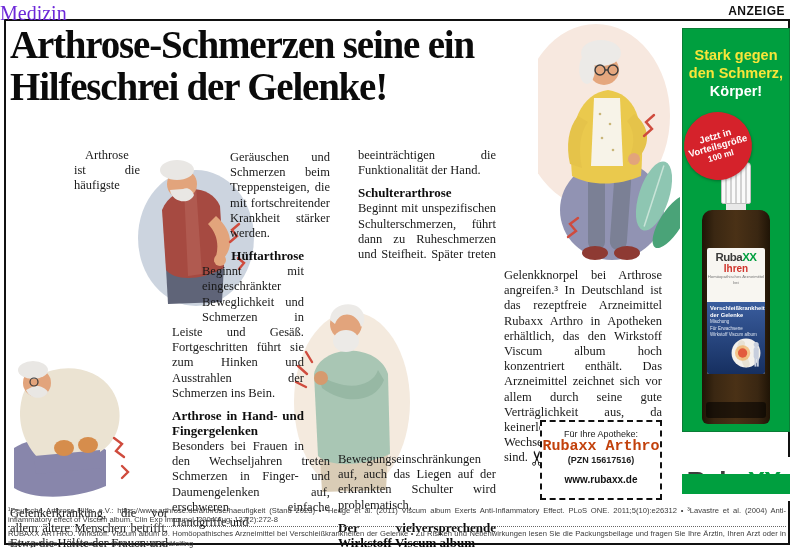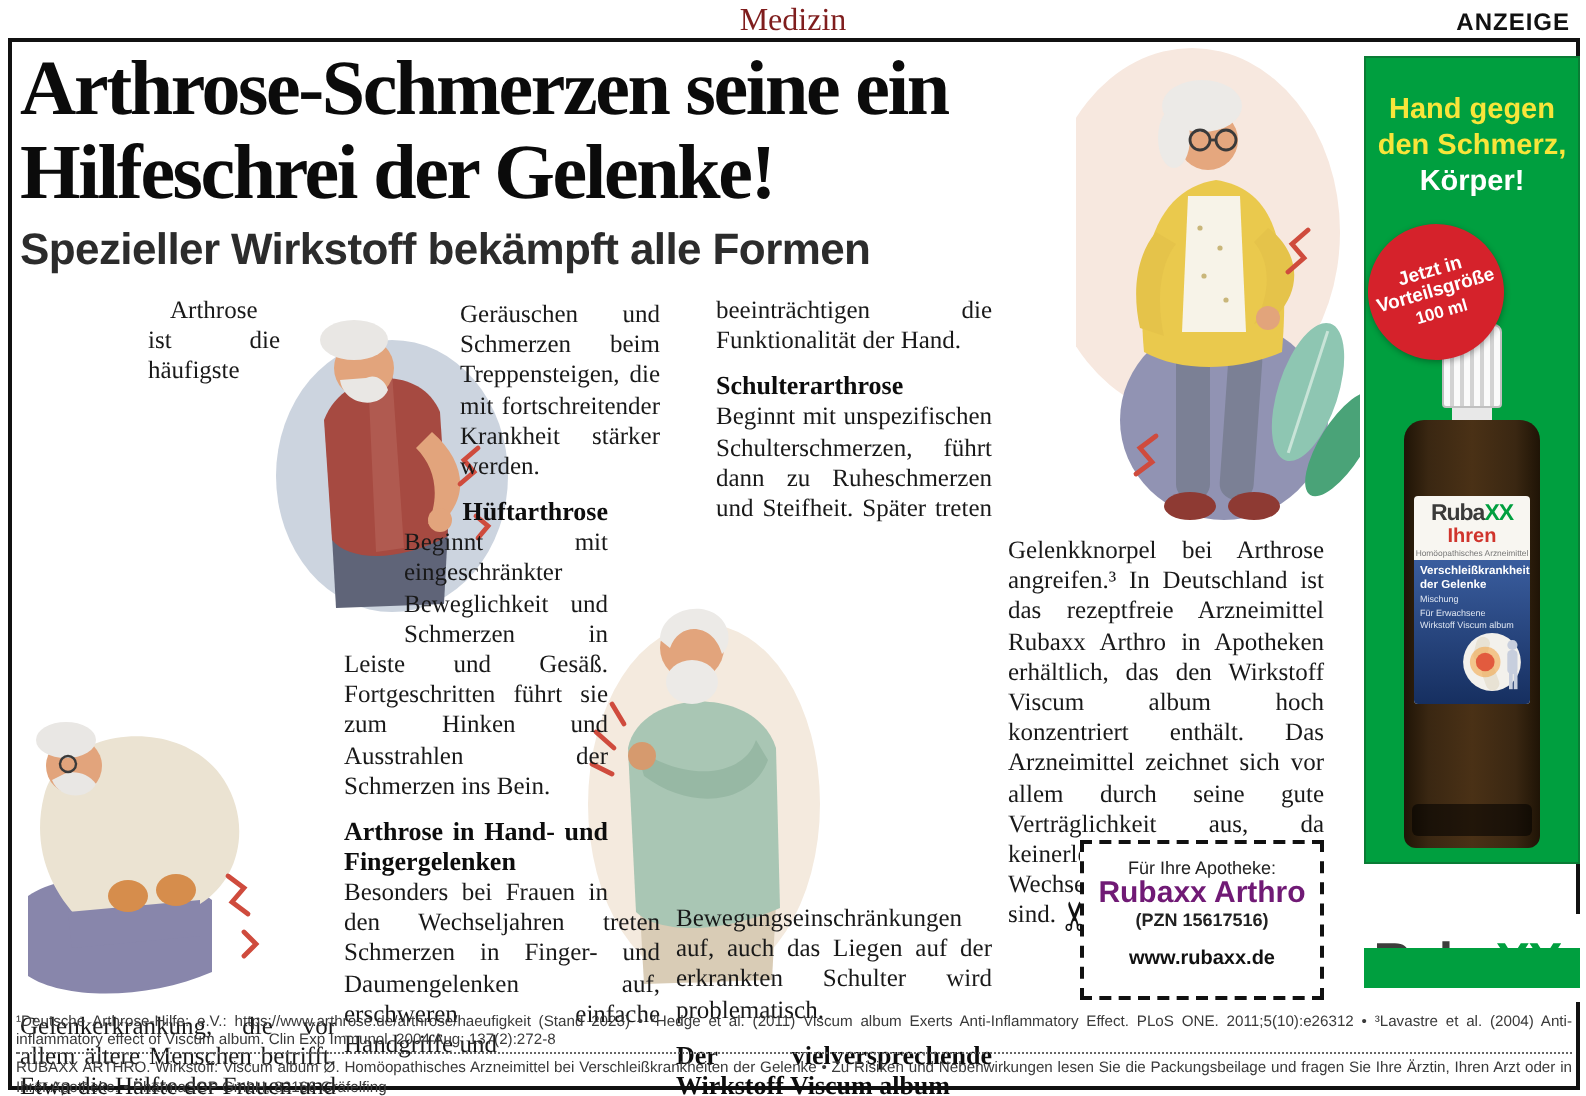--- a/index.html
+++ b/index.html
@@ -1,20 +1,20 @@
 <!DOCTYPE html>
 <html><head>
 <meta charset="utf-8">
 <style>
   html,body{margin:0;padding:0;background:#e8e8e8;}
   .page{position:relative;width:793px;height:548px;background:#fff;overflow:hidden;
         font-family:"Liberation Serif",serif;color:#1a1a1a;}
   .frame{position:absolute;left:4px;top:19px;right:3px;bottom:3px;border:2px solid #111;z-index:0;pointer-events:none;}
   
-  .kicker{position:absolute;top:2px;left:0;width:100%;text-align:center;font-size:16px;color:#7f1d1d;z-index:2;}
+  .kicker{position:absolute;top:2px;left:0;width:100%;font-size:20px;color:#6d28d9;z-index:2;}
   .adlabel{position:absolute;top:4px;right:8px;font-family:"Liberation Sans",sans-serif;font-weight:bold;font-size:12px;letter-spacing:.5px;color:#111;z-index:2;}
   
   .headline{position:absolute;left:10px;top:24px;width:528px;font-weight:bold;font-size:39px;line-height:42px;letter-spacing:-1.2px;color:#0b0b0b;z-index:2;}
   .subheadline{position:absolute;left:10px;top:112px;width:520px;font-family:"Liberation Sans",sans-serif;font-weight:bold;font-size:22px;letter-spacing:-.3px;color:#2c2c2c;z-index:2;}
   
   .col{position:absolute;z-index:2;font-size:12.5px;line-height:15.2px;text-align:justify;color:#191919;}
   .col p{margin:0;}
   .col p.ind{text-indent:11px;}
   .col h3{margin:7px 0 1px 0;font-size:13px;line-height:15px;color:#0d0d0d;}
   .col h3.al-r{text-align:right;}
@@ -29,21 +29,21 @@
   
   .fig{position:absolute;z-index:1;}
   #figA{left:538px;top:24px;}
   #figB{left:126px;top:146px;}
   #figC{left:4px;top:328px;}
   #figD{left:294px;top:282px;}
   
   .coupon{position:absolute;left:540px;top:420px;width:118px;height:76px;border:2px dashed #111;
           background:#fff;z-index:3;text-align:center;font-family:"Liberation Sans",sans-serif;}
   .coupon .c1{margin-top:7px;font-size:9px;color:#222;}
-  .coupon .c2{font-size:15px;font-weight:bold;color:#701a75;line-height:16px;}
+  .coupon .c2{font-size:15px;font-weight:bold;color:#c2410c;line-height:16px;font-family:Liberation Mono, monospace;}
   .coupon .c3{font-size:9px;font-weight:bold;color:#222;}
   .coupon .c4{margin-top:9px;font-size:10px;font-weight:bold;color:#111;}
   .scissors{position:absolute;left:-13px;top:24px;font-size:20px;color:#111;transform:rotate(-90deg);font-family:"DejaVu Sans",sans-serif;}
   
   .rail{position:absolute;left:682px;top:28px;width:108px;height:466px;z-index:2;font-family:"Liberation Sans",sans-serif;}
   .panel-green{position:absolute;left:0;top:0;width:108px;height:404px;background:#009f3f;border:1px solid #0a7c35;box-sizing:border-box;}
   .claim{position:absolute;top:18px;left:0;width:100%;text-align:center;font-weight:bold;font-size:14.5px;line-height:18px;}
   .claim .y{color:#f8e53a;}
   .claim .w{color:#ffffff;}
   .badge{position:absolute;left:2px;top:84px;width:68px;height:68px;border-radius:50%;background:#d5222b;
@@ -51,21 +51,21 @@
          color:#fff;font-weight:bold;z-index:3;box-shadow:0 1px 3px rgba(0,0,0,.3);}
   .badge div{line-height:10px;font-size:9.5px;}
   .badge div:nth-child(3){font-size:8.5px;}
   .bottle{position:absolute;left:50%;top:134px;transform:translateX(-50%);width:68px;height:264px;}
   .cap{position:absolute;left:19px;top:0;width:30px;height:42px;border-radius:4px 4px 2px 2px;
        background:repeating-linear-gradient(90deg,#fafafa 0 3px,#d2d2d2 3px 5px);border:1px solid #c0c0c0;box-sizing:border-box;}
   .neck{position:absolute;left:24px;top:42px;width:20px;height:8px;background:#e8e8e8;}
   .body-glass{position:absolute;left:0;top:48px;width:68px;height:214px;border-radius:10px 10px 6px 6px;
        background:linear-gradient(90deg,#1f1406,#3a2712 18%,#4a3116 50%,#3a2712 82%,#1f1406);}
   .glass-band{position:absolute;left:4px;bottom:6px;width:60px;height:16px;background:rgba(0,0,0,.55);border-radius:3px;}
-  .label{position:absolute;left:5px;top:86px;width:58px;height:104px;background:#f8f6f1;border-radius:2px;overflow:hidden;text-align:center;}
+  .label{position:absolute;left:5px;top:86px;width:58px;height:126px;background:#f8f6f1;border-radius:2px;overflow:hidden;text-align:center;}
   .label .brand{margin-top:3px;font-weight:bold;font-size:11.5px;letter-spacing:-.5px;color:#3b3b3a;line-height:12px;}
   .label .brand .xx{color:#009f3f;}
   .label .variant{font-weight:bold;font-size:10px;color:#d0342c;line-height:11px;}
   .label .subtitle{font-size:4.2px;color:#777;line-height:6px;}
   .label-blue{position:absolute;left:0;bottom:0;width:100%;height:72px;background:linear-gradient(#3a5d9e,#162f60);
       color:#fff;text-align:left;padding:3px 3px 0 3px;box-sizing:border-box;}
   .label-blue .ind{font-weight:bold;font-size:5.8px;line-height:7px;}
   .label-blue .det{font-size:4.5px;line-height:6.5px;color:#dfe6f2;}
   .joint{position:absolute;right:2px;bottom:4px;}
   .logo-strip{position:absolute;left:0;top:429px;width:108px;height:44px;background:#fff;display:flex;align-items:center;justify-content:center;}
@@ -81,21 +81,20 @@
 </head>
 <body>
 
 <div class="page">
   <div class="frame"></div>
 
   <div class="kicker">Medizin</div>
   <div class="adlabel">ANZEIGE</div>
 
   <h1 class="headline" style="margin:0;">Arthrose-Schmerzen seine ein Hilfeschrei der Gelenke!</h1>
-  <h2 class="subheadline" style="margin:0;">Spezieller Wirkstoff bekämpft alle Formen</h2>
 
   <svg id="figA" class="fig" width="142" height="242" viewBox="0 0 142 242">
     <ellipse cx="58" cy="92" rx="74" ry="92" fill="#f7e8df"></ellipse>
     <ellipse cx="74" cy="186" rx="52" ry="50" fill="#9193b3"></ellipse>
     <ellipse cx="116" cy="172" rx="15" ry="36" transform="rotate(18 116 172)" fill="#8ec6b2"></ellipse>
     <path d="M116 140 l0 64" stroke="#c9e4d8" stroke-width="1.5" fill="none" transform="rotate(18 116 172)"></path>
     <ellipse cx="133" cy="198" rx="11" ry="30" transform="rotate(32 133 198)" fill="#4aa378"></ellipse>
     <rect x="50" y="148" width="17" height="78" rx="8" fill="#7b8095"></rect>
     <rect x="74" y="148" width="17" height="78" rx="8" fill="#7b8095" transform="rotate(4 82 187)"></rect>
     <ellipse cx="57" cy="229" rx="13" ry="7" fill="#8e3a33"></ellipse>
@@ -202,21 +201,21 @@
     <span class="scissors">✂</span>
     <div class="c1">Für Ihre Apotheke:</div>
     <div class="c2">Rubaxx Arthro</div>
     <div class="c3">(PZN 15617516)</div>
     <div class="c4">www.rubaxx.de</div>
   </div>
 
   <div class="rail">
     <div class="panel-green"></div>
     <div class="claim">
-      <div class="y">Hand gegen</div>
+      <div class="y">Stark gegen</div>
       <div class="y">den Schmerz,</div>
       <div class="w">Körper!</div>
     </div>
     <div class="badge">
       <div>Jetzt in</div>
       <div>Vorteilsgröße</div>
       <div>100 ml</div>
     </div>
     <div class="bottle">
       <div class="cap"></div>

